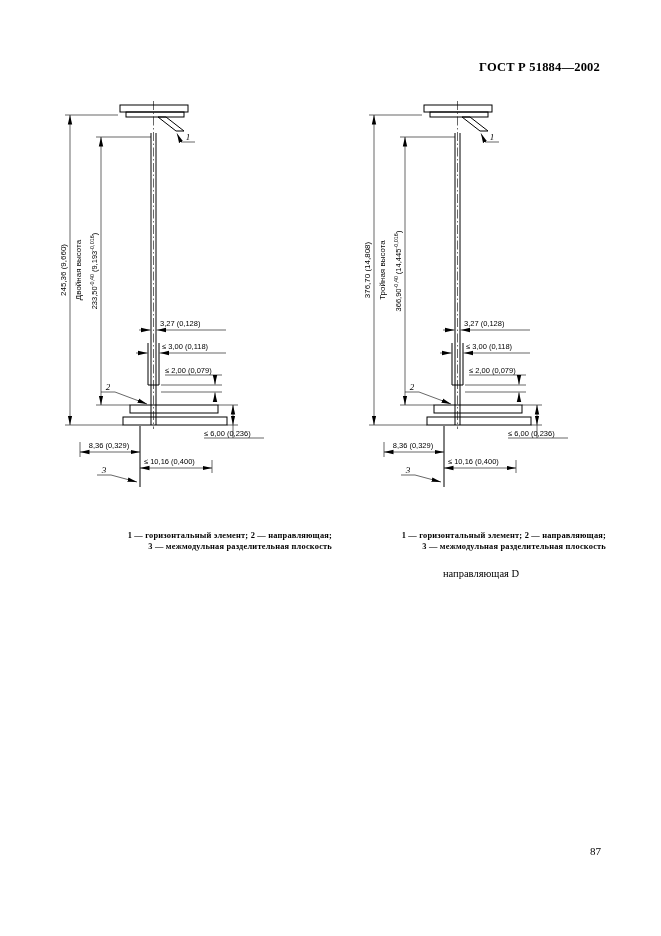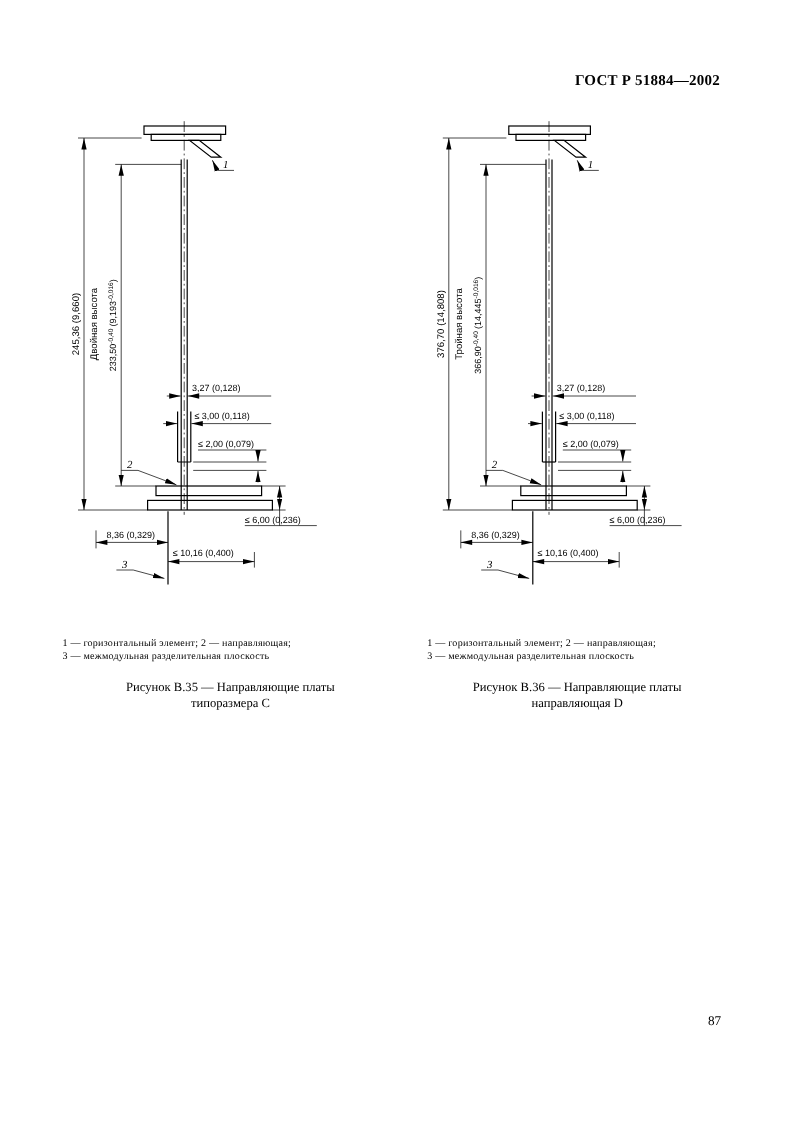--- a/index.html
+++ b/index.html
@@ -10,22 +10,22 @@
     margin:0 auto;
   }
   .header {
     position:absolute; top:60px; right:61px;
     font-weight:bold; font-size:12.5px; letter-spacing:0.2px;
   }
   .fig-svg { position:absolute; top:95px; }
   #figA { left:52px; }
   #figB { left:356px; }
   .legend {
-    position:absolute; top:530px; text-align:left;
-    font-size:8.4px; line-height:11px; letter-spacing:0.2px;
+    position:absolute; top:530px; text-align:right;
+    font-size:8.4px; line-height:11px; letter-spacing:0.2px;font-weight:bold;
   }
   #legendA { left:52px; width:280px; }
   #legendB { left:356px; width:250px; }
   .caption {
     position:absolute; top:567px; text-align:center;
     font-size:10.5px; line-height:13px;
   }
   #captionA { left:52px; width:280px; }
   #captionB { left:356px; width:250px; }
   .pageno { position:absolute; top:845px; right:60px; font-size:11px; }
@@ -265,24 +265,19 @@
 
   <div id="legendA" class="legend">
     <div>1 — горизонтальный элемент; 2 — направляющая;</div>
     <div>3 — межмодульная разделительная плоскость</div>
   </div>
   <div id="legendB" class="legend">
     <div>1 — горизонтальный элемент; 2 — направляющая;</div>
     <div>3 — межмодульная разделительная плоскость</div>
   </div>
 
-  <div id="captionA" class="caption">
-    <div>Рисунок В.35 — Направляющие платы</div>
-    <div>типоразмера С</div>
-  </div>
   <div id="captionB" class="caption">
-    <div>Рисунок В.36 — Направляющие платы</div>
     <div>направляющая D</div>
   </div>
 
   <div class="pageno">87</div>
 
 </div>
 
 </body></html>

